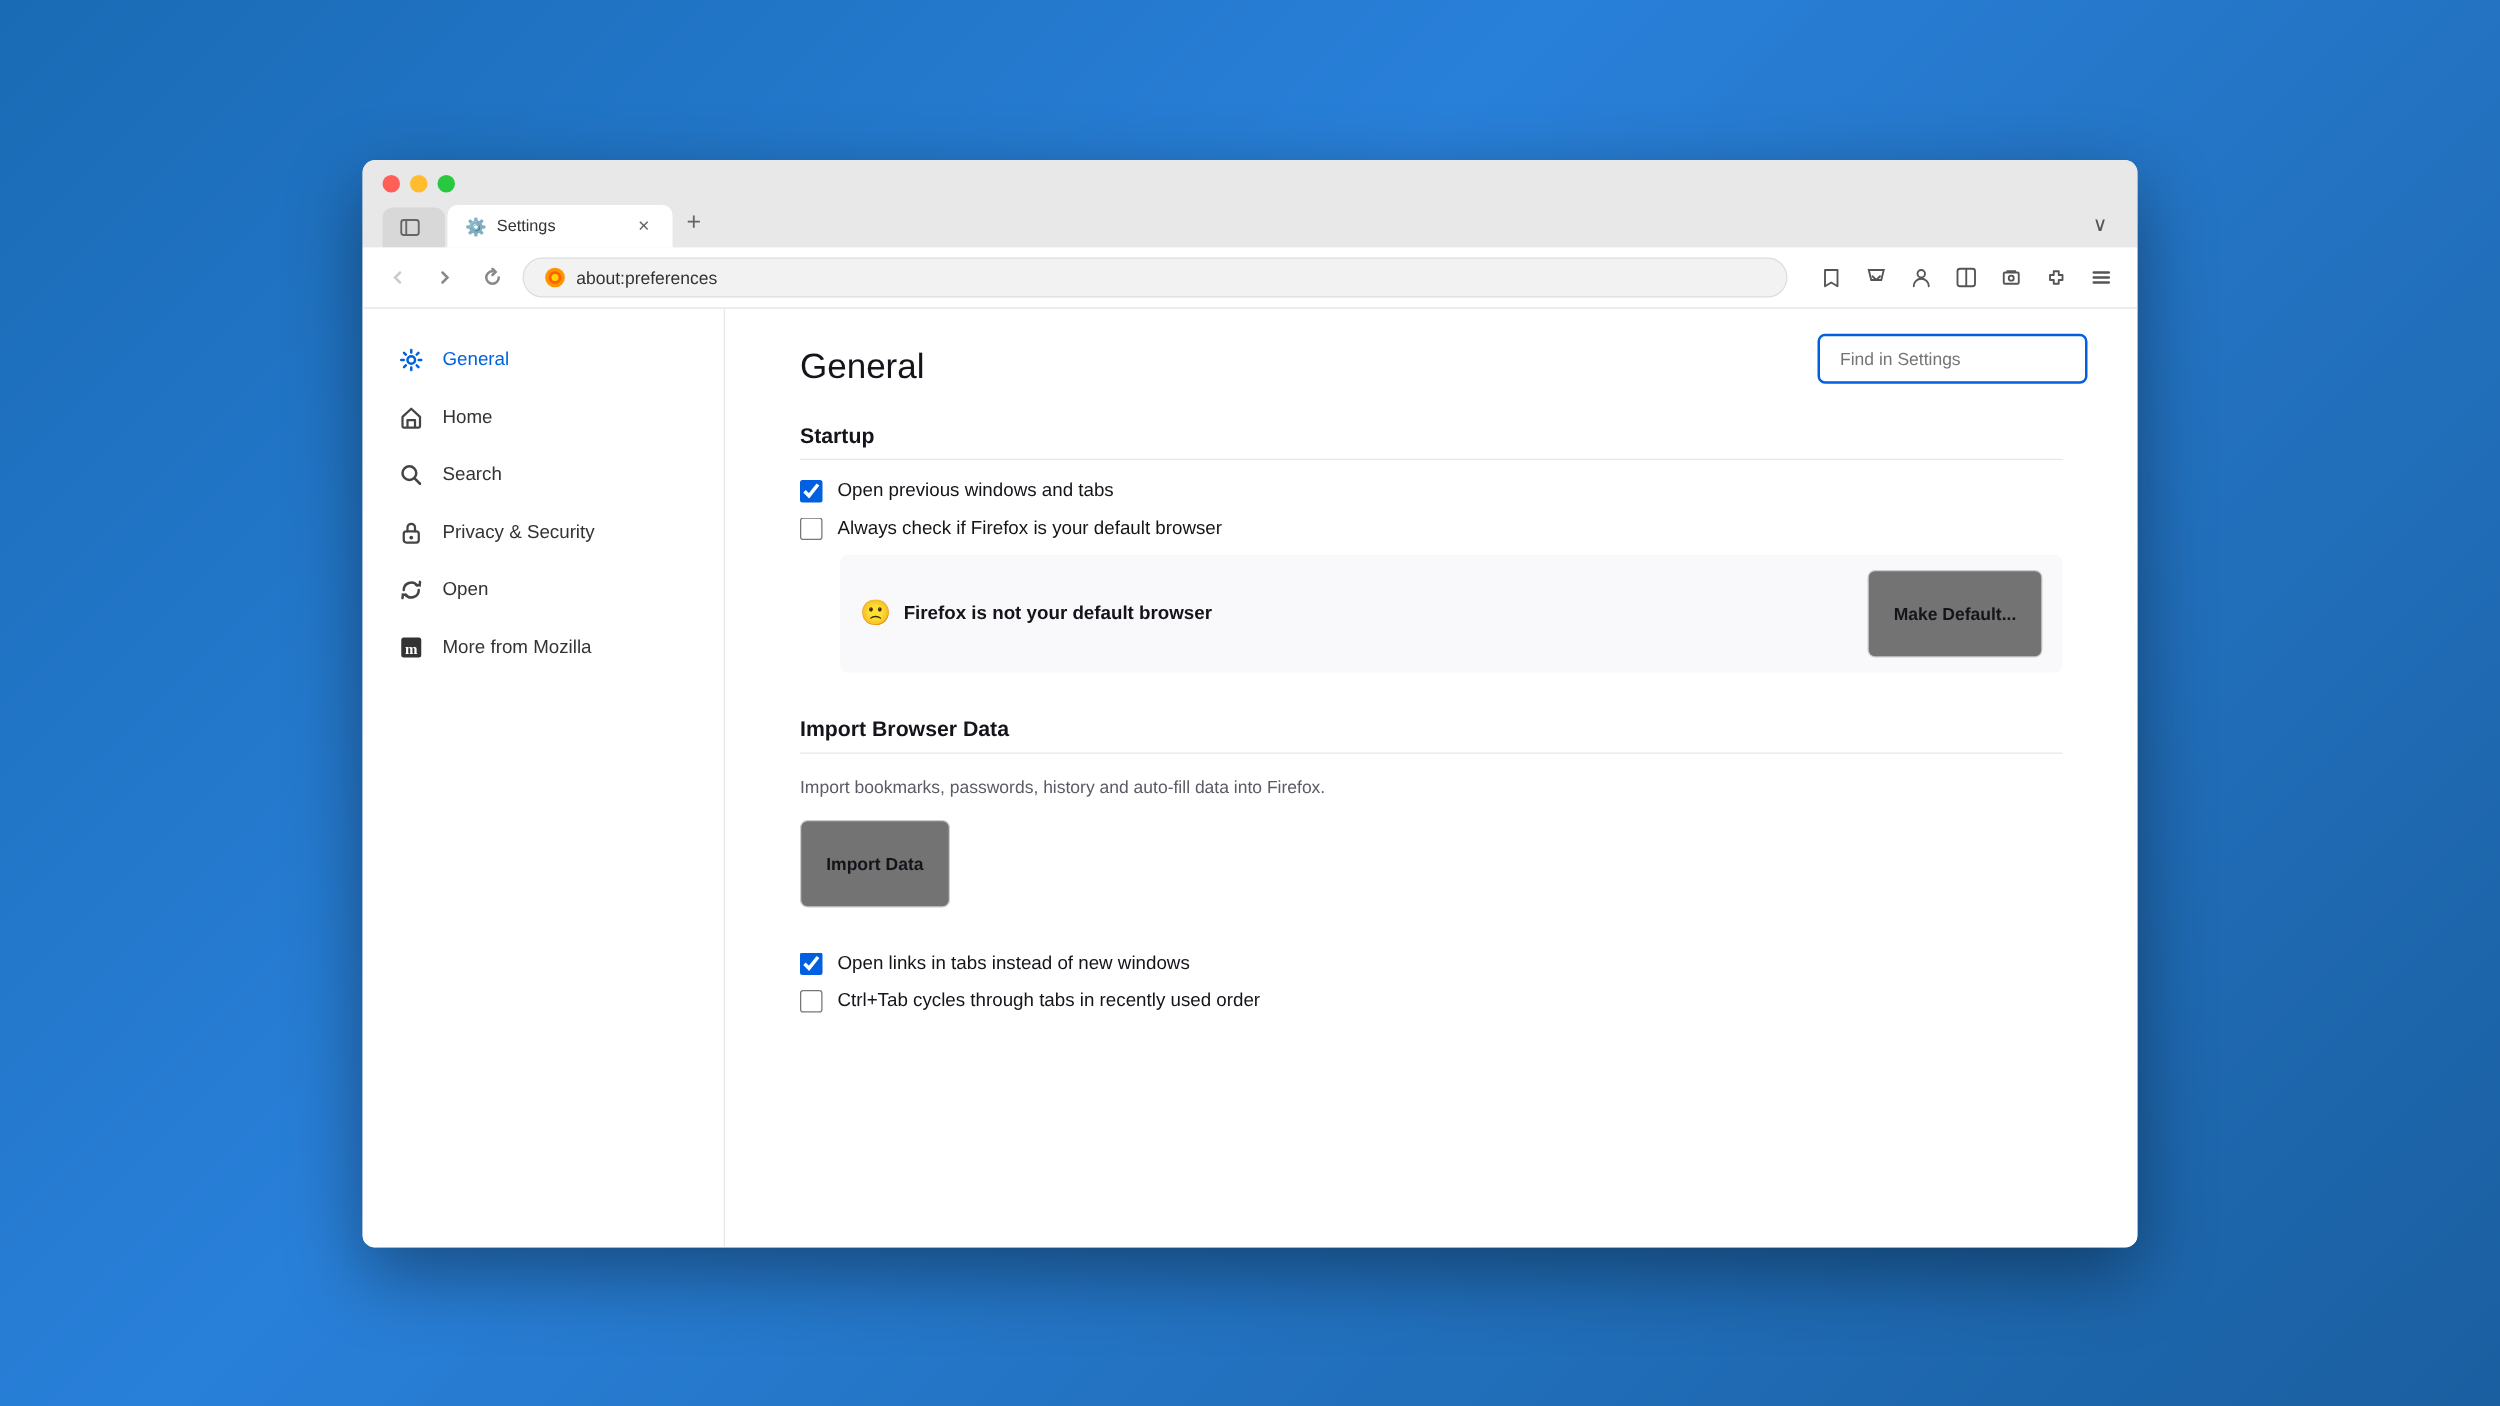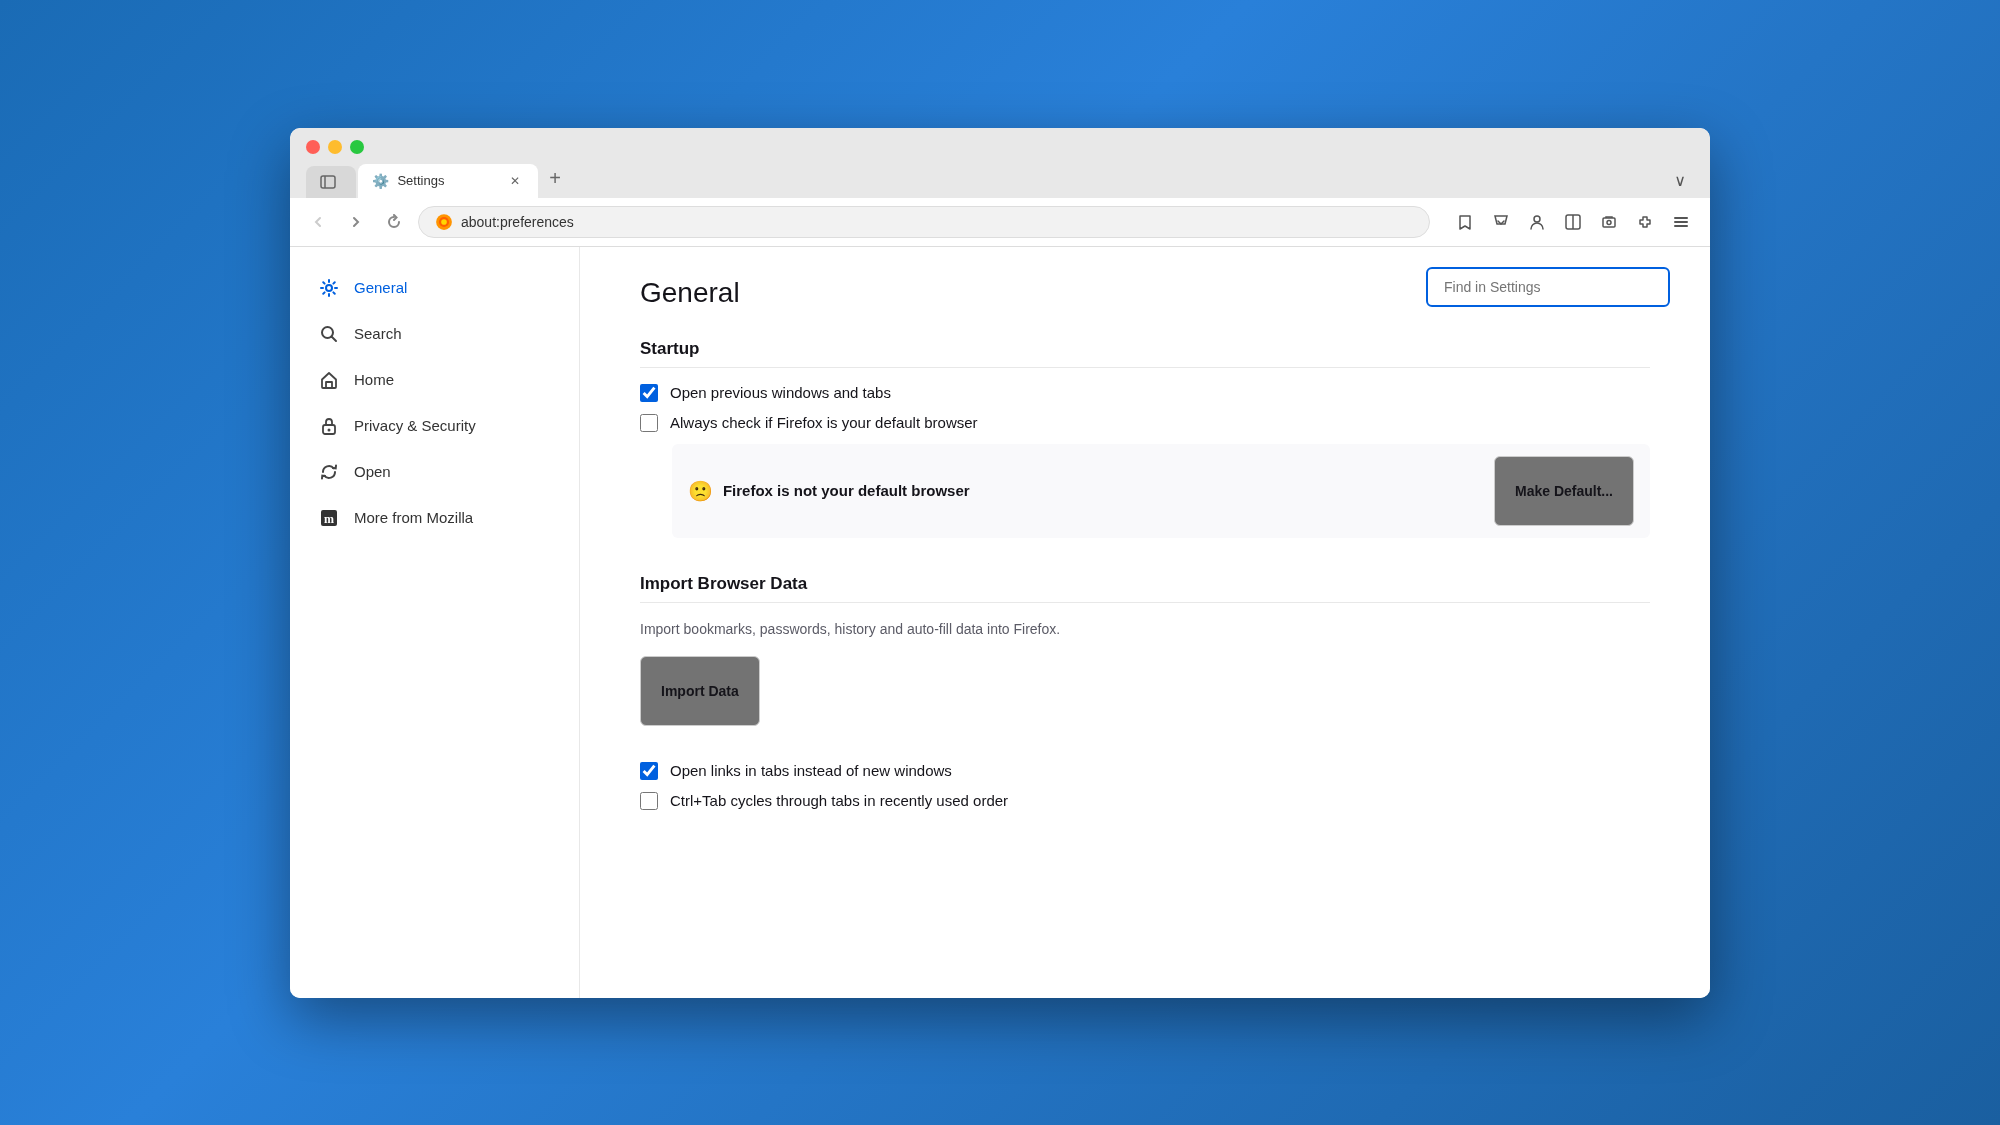--- a/index.html
+++ b/index.html
@@ -245,21 +245,21 @@
       position: relative;
     }
 
     .find-in-settings-container {
       position: absolute;
       top: 20px;
       right: 40px;
     }
 
     .find-in-settings-input {
-      width: 244px;
+      width: 216px;
       padding: 10px 16px;
       border: 2px solid #0060df;
       border-radius: 6px;
       font-size: 14px;
       color: #999;
       outline: none;
       background: white;
     }
 
     .page-title {
@@ -457,35 +457,35 @@
               <circle cx="10" cy="10" r="3" stroke="#0060df" stroke-width="2" fill="none"></circle>
               <path d="M10 2v2M10 16v2M2 10h2M16 10h2M4.22 4.22l1.42 1.42M14.36 14.36l1.42 1.42M4.22 15.78l1.42-1.42M14.36 5.64l1.42-1.42" stroke="#0060df" stroke-width="2" stroke-linecap="round"></path>
             </svg>
           </span>
           <span>General</span>
         </div>
 
         <div class="sidebar-item">
           <span class="item-icon">
             <svg width="20" height="20" viewBox="0 0 20 20" fill="none">
+              <path d="M3 9.5L10 3l7 6.5V17a1 1 0 0 1-1 1H4a1 1 0 0 1-1-1V9.5z" stroke="#444" stroke-width="1.8" fill="none" stroke-linejoin="round"></path>
+              <path d="M7 18v-6h6v6" stroke="#444" stroke-width="1.8" fill="none" stroke-linejoin="round"></path>
+            </svg>
+          </span>
+          <span>Home</span>
+        </div>
+
+        <div class="sidebar-item">
+          <span class="item-icon">
+            <svg width="20" height="20" viewBox="0 0 20 20" fill="none">
               <circle cx="8.5" cy="8.5" r="5.5" stroke="#444" stroke-width="2" fill="none"></circle>
               <line x1="12.5" y1="12.5" x2="17" y2="17" stroke="#444" stroke-width="2" stroke-linecap="round"></line>
             </svg>
           </span>
           <span>Search</span>
-        </div>
-
-        <div class="sidebar-item">
-          <span class="item-icon">
-            <svg width="20" height="20" viewBox="0 0 20 20" fill="none">
-              <path d="M3 9.5L10 3l7 6.5V17a1 1 0 0 1-1 1H4a1 1 0 0 1-1-1V9.5z" stroke="#444" stroke-width="1.8" fill="none" stroke-linejoin="round"></path>
-              <path d="M7 18v-6h6v6" stroke="#444" stroke-width="1.8" fill="none" stroke-linejoin="round"></path>
-            </svg>
-          </span>
-          <span>Home</span>
         </div>
 
         <div class="sidebar-item">
           <span class="item-icon">
             <svg width="20" height="20" viewBox="0 0 20 20" fill="none">
               <rect x="4" y="9" width="12" height="9" rx="2" stroke="#444" stroke-width="1.8" fill="none"></rect>
               <path d="M7 9V6a3 3 0 0 1 6 0v3" stroke="#444" stroke-width="1.8" stroke-linecap="round" fill="none"></path>
               <circle cx="10" cy="14" r="1.5" fill="#444"></circle>
             </svg>
           </span>

